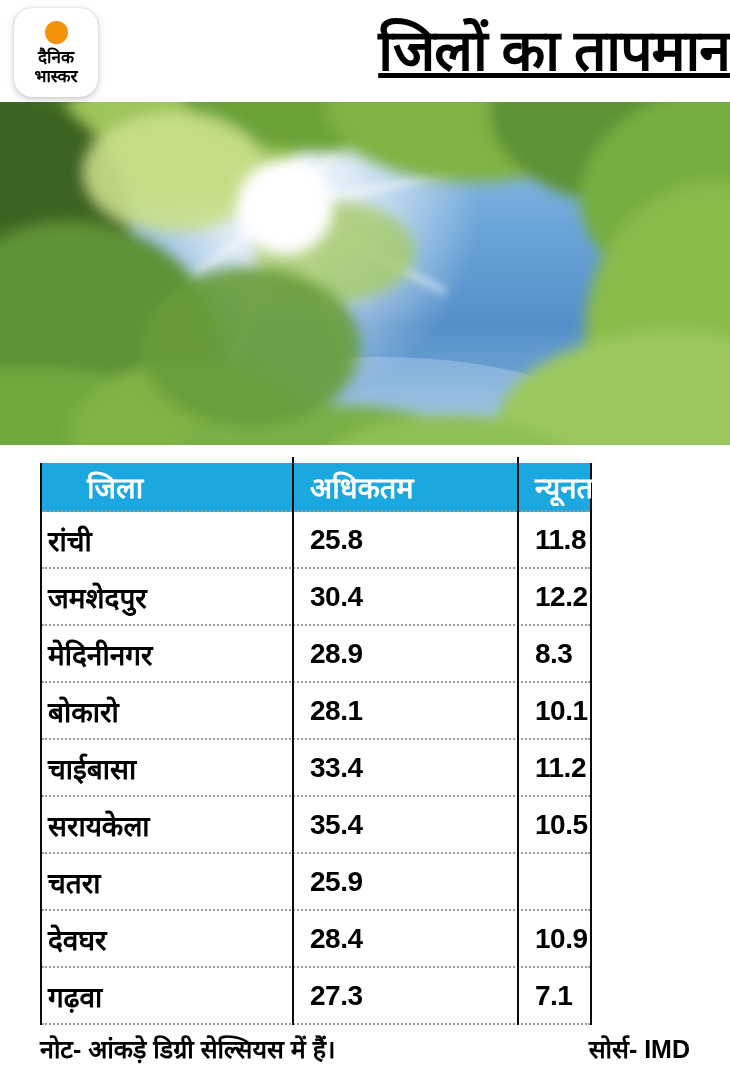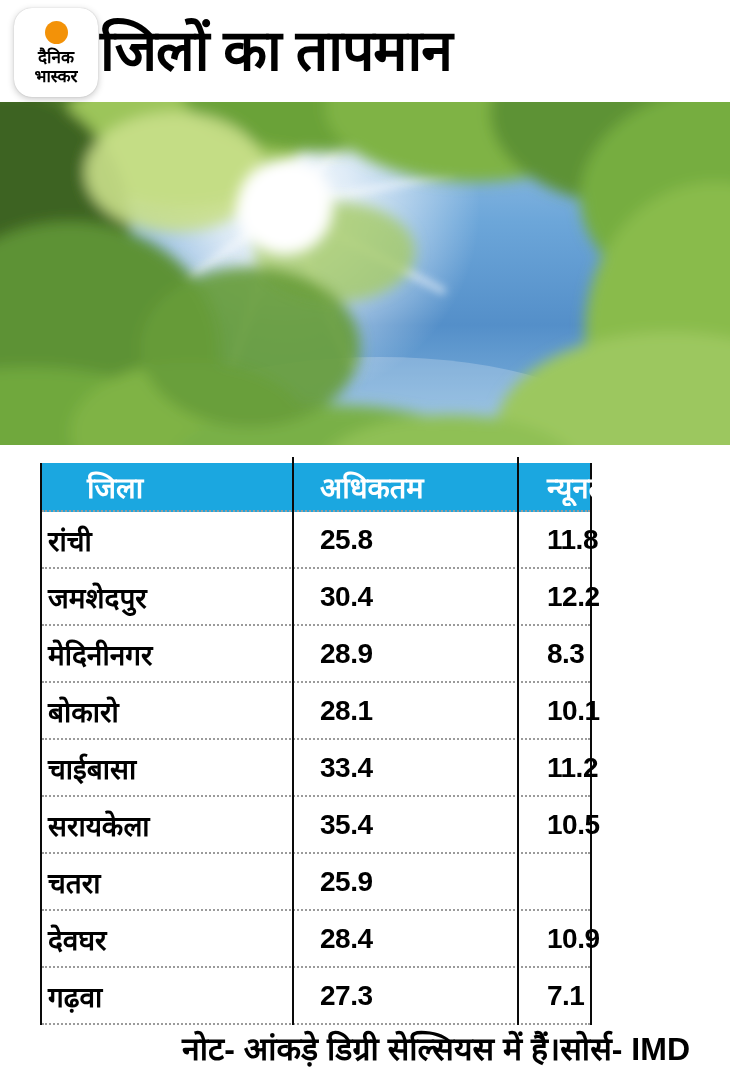--- a/index.html
+++ b/index.html
@@ -15,22 +15,22 @@
     display: flex; flex-direction: column; align-items: center; justify-content: center;
     padding-top: 2px;
   }
   .logo-sun {
     width: 23px; height: 23px; border-radius: 50%;
     background: var(--brand-orange, #F39208); margin-bottom: 4px;
   }
   .logo-line { font-size: 17px; font-weight: 800; line-height: 19px; letter-spacing: 0; }
   .title {
     position: absolute; left: 100px; right: 0; top: 0; height: 114px;
-    line-height: 100px; text-align: left;
-    font-size: 57px; font-weight: 900; letter-spacing: -1px; white-space: nowrap;
+    line-height: 100px; text-align: right;
+    font-size: 57px; font-weight: 900; letter-spacing: -1px; white-space: nowrap; text-decoration: underline;
   }
 
   
   .photo { width: 730px; height: 343px; line-height: 0; }
 
   
   .temp-table {
     position: relative; margin: 18px 0 0 40px; width: 552px;
     border-left: 2px solid #0a0a0a; border-right: 2px solid #0a0a0a;
   }
@@ -39,29 +39,29 @@
   .vline.v2 { left: 475px; }
   .trow { display: grid; grid-template-columns: 252px 225px 165px; align-items: center; }
   .thead {
     height: 49px; background: var(--table-blue, #1BA7E0); color: #fff;
     font-weight: 700; font-size: 29px;
     border-bottom: 2px dotted #9b9b9b;
   }
   .tdata { height: 57px; font-size: 28px; border-bottom: 2px dotted #9b9b9b; }
   .cell { overflow: hidden; white-space: nowrap; }
   .c1 { padding-left: 45px; }
-  .c2 { padding-left: 26px; }
-  .c3 { padding-left: 28px; }
+  .c2 { padding-left: 16px; }
+  .c3 { padding-left: 16px; }
   .tdata .c1 { font-weight: 600; padding-left: 6px; }
   .tdata .c2, .tdata .c3 { font-weight: 700; letter-spacing: -0.5px; }
 
   
   .footnote {
-    margin: 7px 40px 0 40px; display: flex; justify-content: flex-end;
-    font-size: 32px; font-weight: 800; line-height: 34px;
+    margin: 7px 40px 0 40px; display: flex; justify-content: space-between;
+    font-size: 25px; font-weight: 800; line-height: 34px;
   }
 </style>
 </head>
 <body>
 
 <div class="page">
 
   <header class="masthead">
     <div class="logo">
       <span class="logo-sun"></span>

